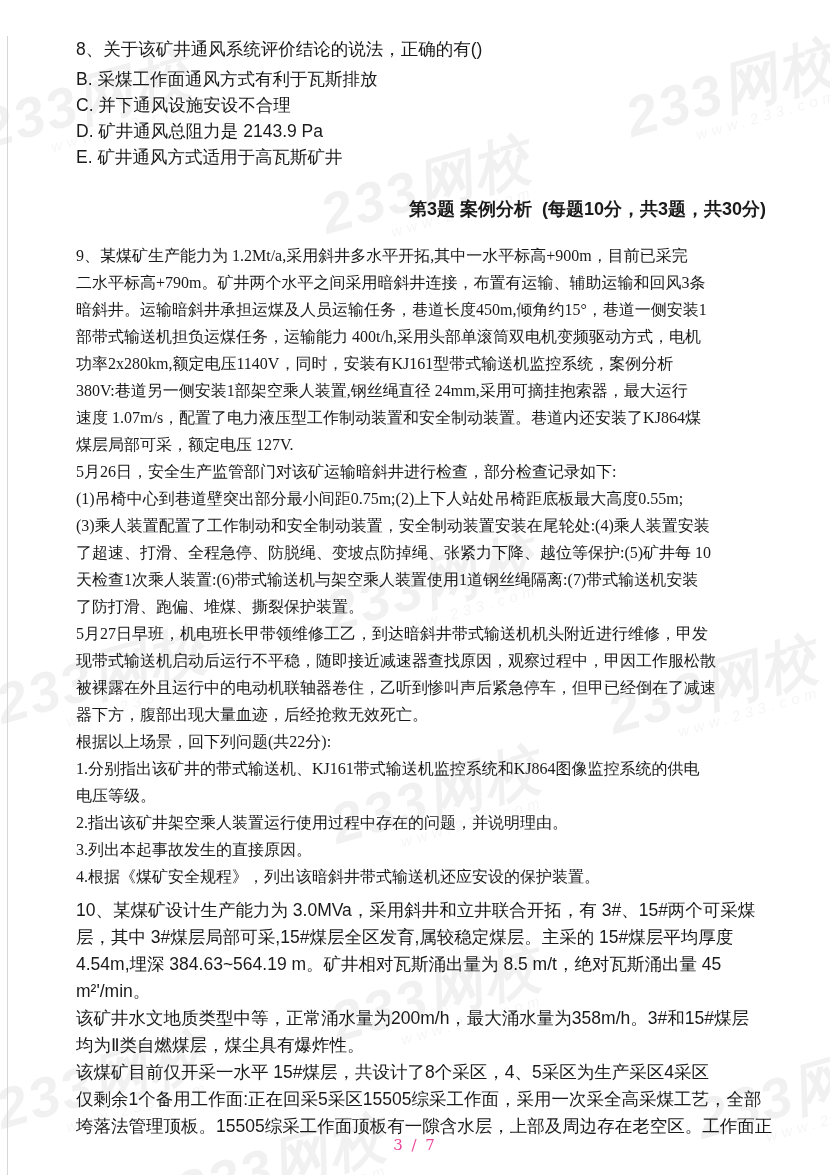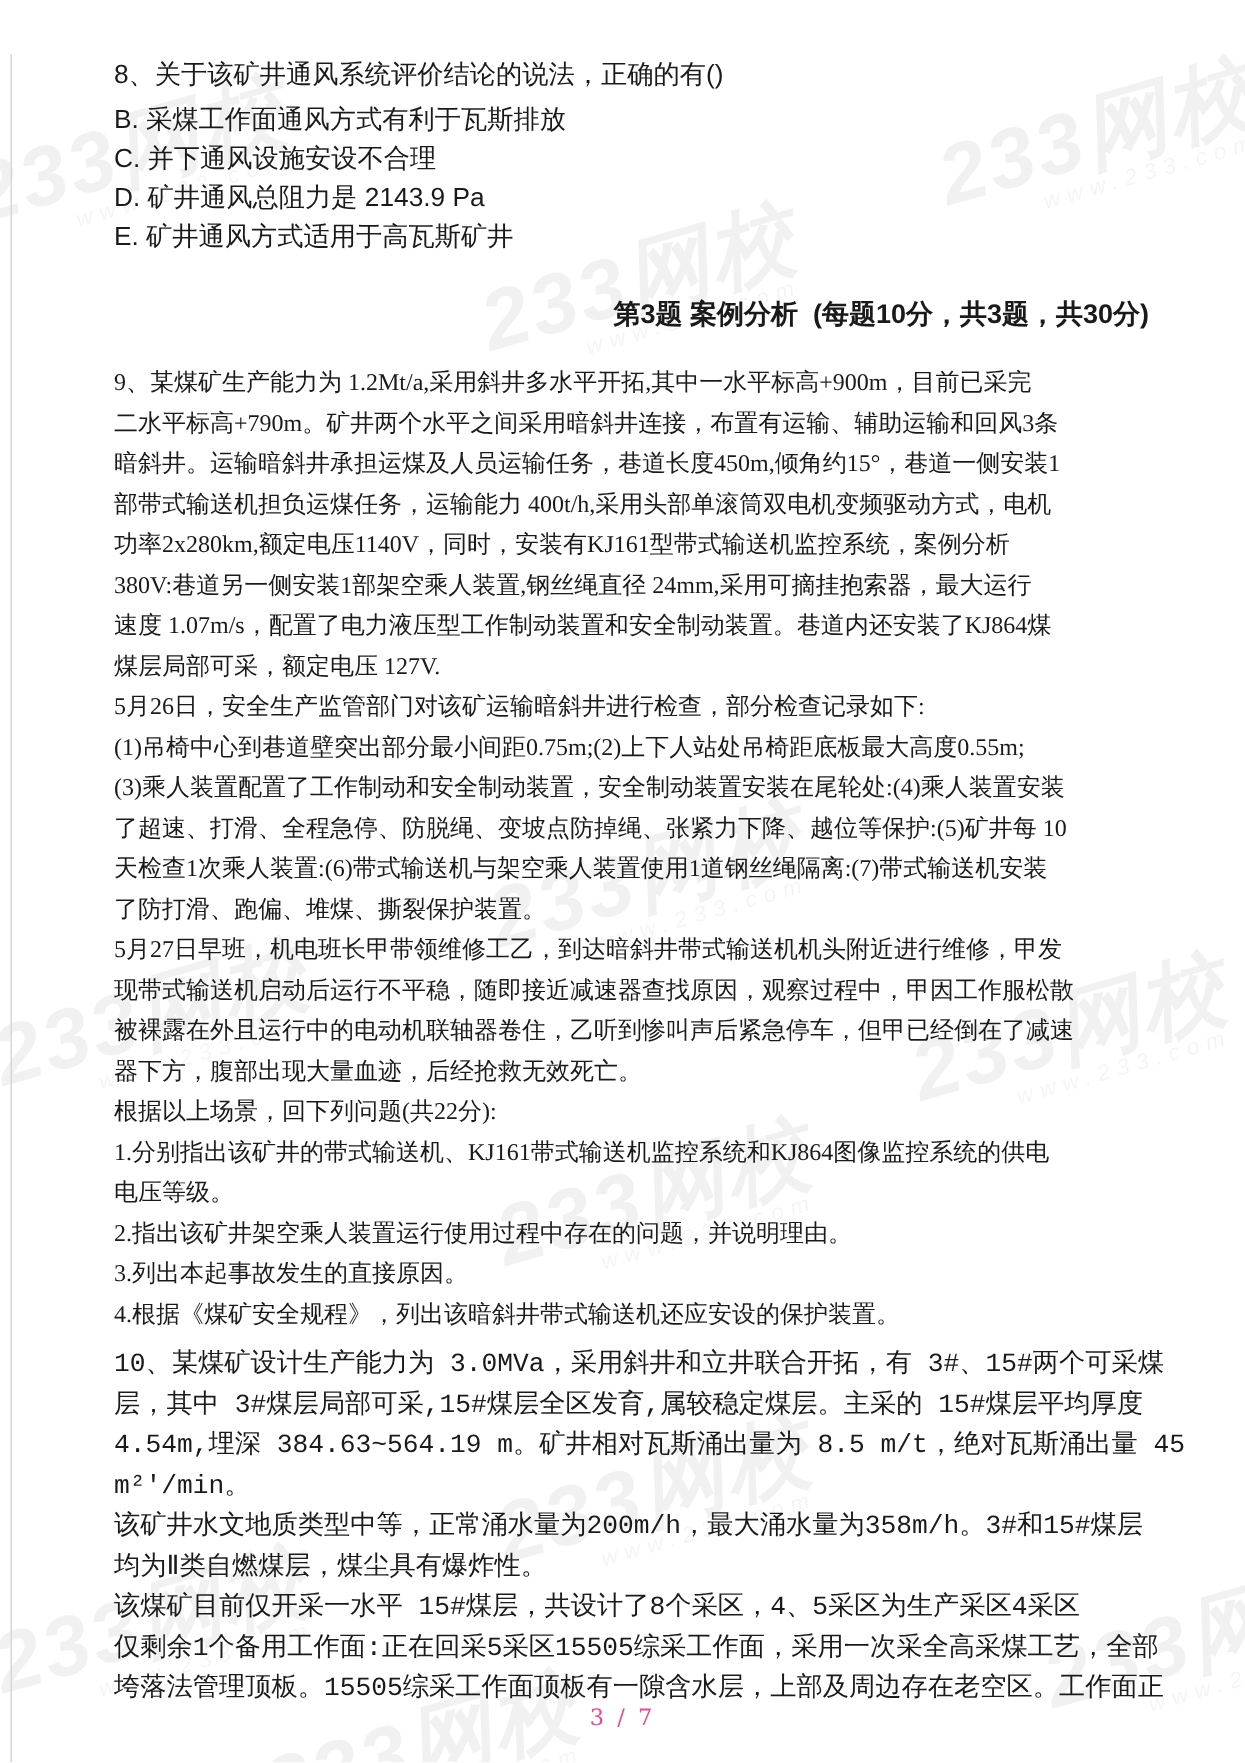--- a/index.html
+++ b/index.html
@@ -36,21 +36,21 @@
   
   .content{position:absolute;inset:0;z-index:1;}
   .blk{position:absolute;left:76px;width:690px;}
   .line{white-space:pre;}
   .q8-stem{top:36px;font-size:17.5px;line-height:26px;}
   .q8-options{top:66px;font-size:17.5px;}
   .q8-options .line{line-height:26px;}
   .sec-header{top:196px;font-size:18px;font-weight:700;line-height:27px;text-align:right;}
   .q9-text{top:242px;font-size:16px;font-family:Liberation Serif, serif;}
   .q9-text .line{line-height:27px;}
-  .q10-text{top:897px;font-size:17.5px;font-family:Liberation Mono, monospace;}
+  .q10-text{top:897px;font-size:17.5px;}
   .q10-text .line{line-height:27px;}
   .footer{
     position:absolute;left:0;top:1136px;width:830px;
     text-align:center;
     font-family:"DejaVu Serif",serif;
     font-size:15px;letter-spacing:2px;color:#ec4899;
   }
 </style>
 </head>
 <body>

